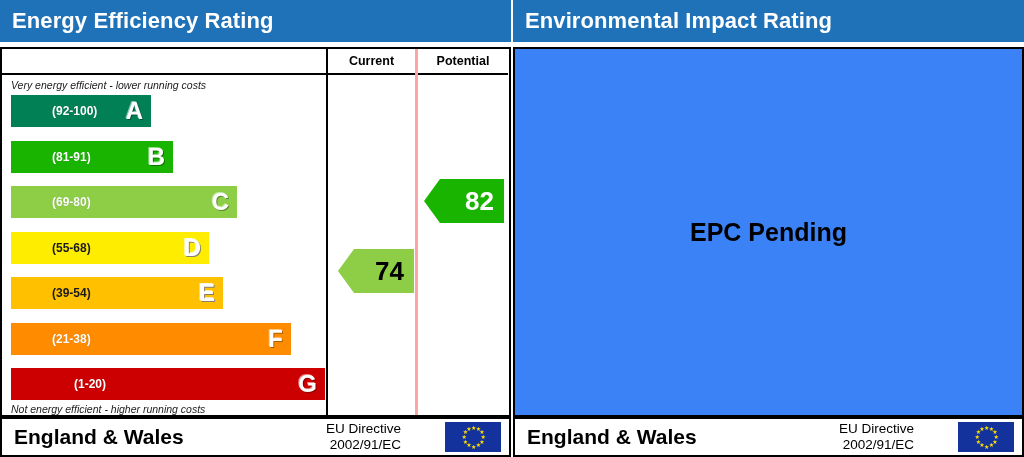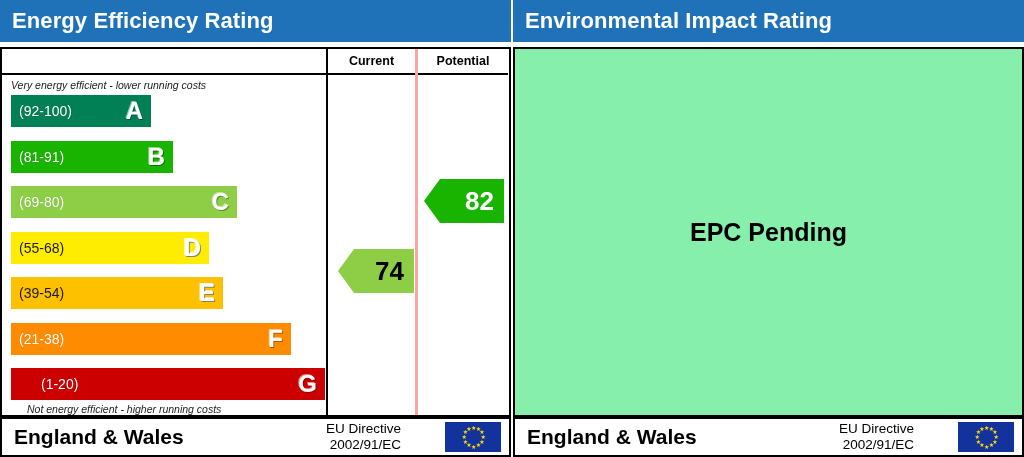--- a/index.html
+++ b/index.html
@@ -75,21 +75,21 @@
   }
   .rating-col.current { border-right: 3px solid #fca5a5; gap: 32px; }
 
   .caption {
     font-size: 10.5px;
     font-style: italic;
     color: #1a1a1a;
     padding: 4px 0 3px 9px;
     white-space: nowrap;
   }
-  .caption.bottom { padding: 2px 0 0 9px; margin-left: 16px; }
+  .caption.bottom { padding: 2px 0 0 9px; }
 
   .bands {
     flex: 1;
     padding-left: 9px;
     display: flex;
     flex-direction: column;
     justify-content: space-between;
     padding-top: 1px;
     padding-bottom: 1px;
   }
@@ -98,25 +98,26 @@
     height: 32px;
     margin-bottom: 5px;
     position: relative;
     display: flex;
     align-items: center;
     color: #ffffff;
   }
   .band:last-child { margin-bottom: 0; }
 
   .band-range {
-    font-size: 14px;
-    font-weight: normal;
+    font-size: 12px;
+    font-weight: bold;
     padding-left: 8px;
     color: #ffffff;
     text-shadow: 0 0 1px rgba(0,0,0,0.25);
+    margin-left: 33px;
   }
   .band-range.dark { color: #1a1a1a; text-shadow: none; }
 
   .band-letter {
     position: absolute;
     right: 8px;
     top: 50%;
     transform: translateY(-50%);
     font-size: 24px;
     font-weight: bold;
@@ -192,21 +193,21 @@
     text-align: center;
   }
 
   
   .pending-body {
     flex: 1;
     border: 2px solid #000000;
     display: flex;
     align-items: center;
     justify-content: center;
-    background: #86efac;
+    background: #3b82f6;
   }
   .pending-text {
     font-size: 25px;
     font-weight: bold;
     color: #000000;
   }
 </style>
 </head>
 <body>
 

